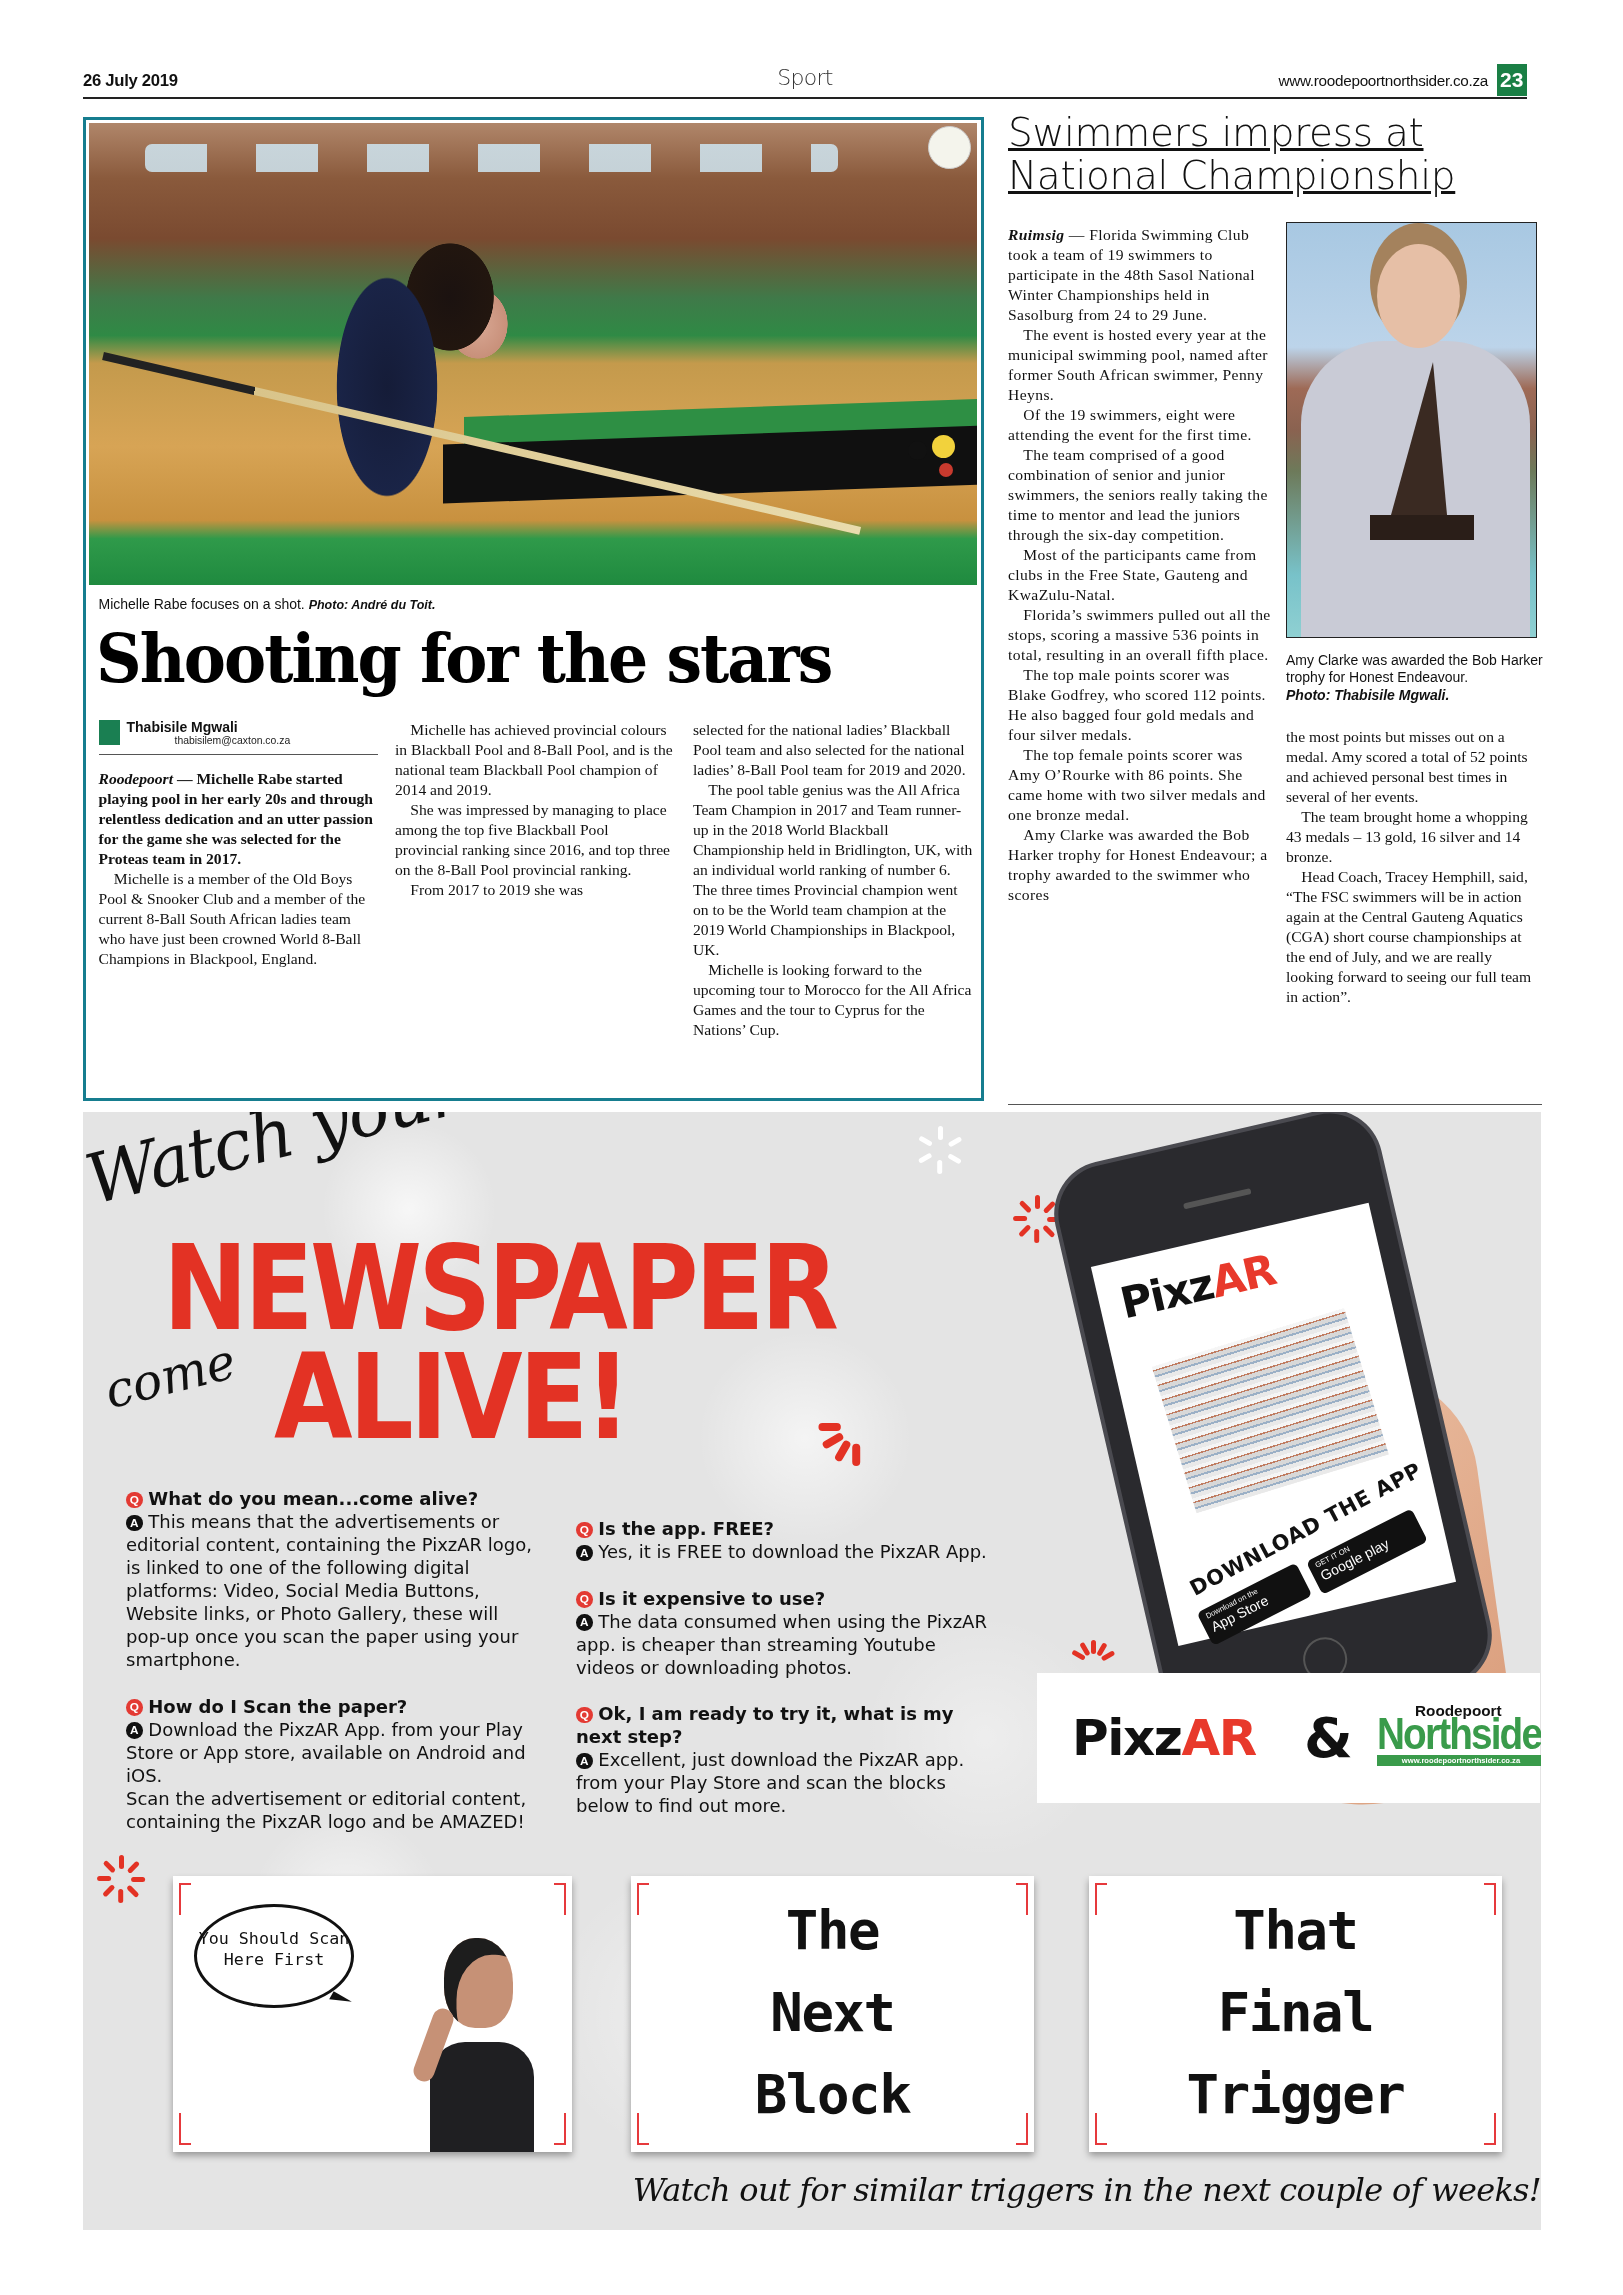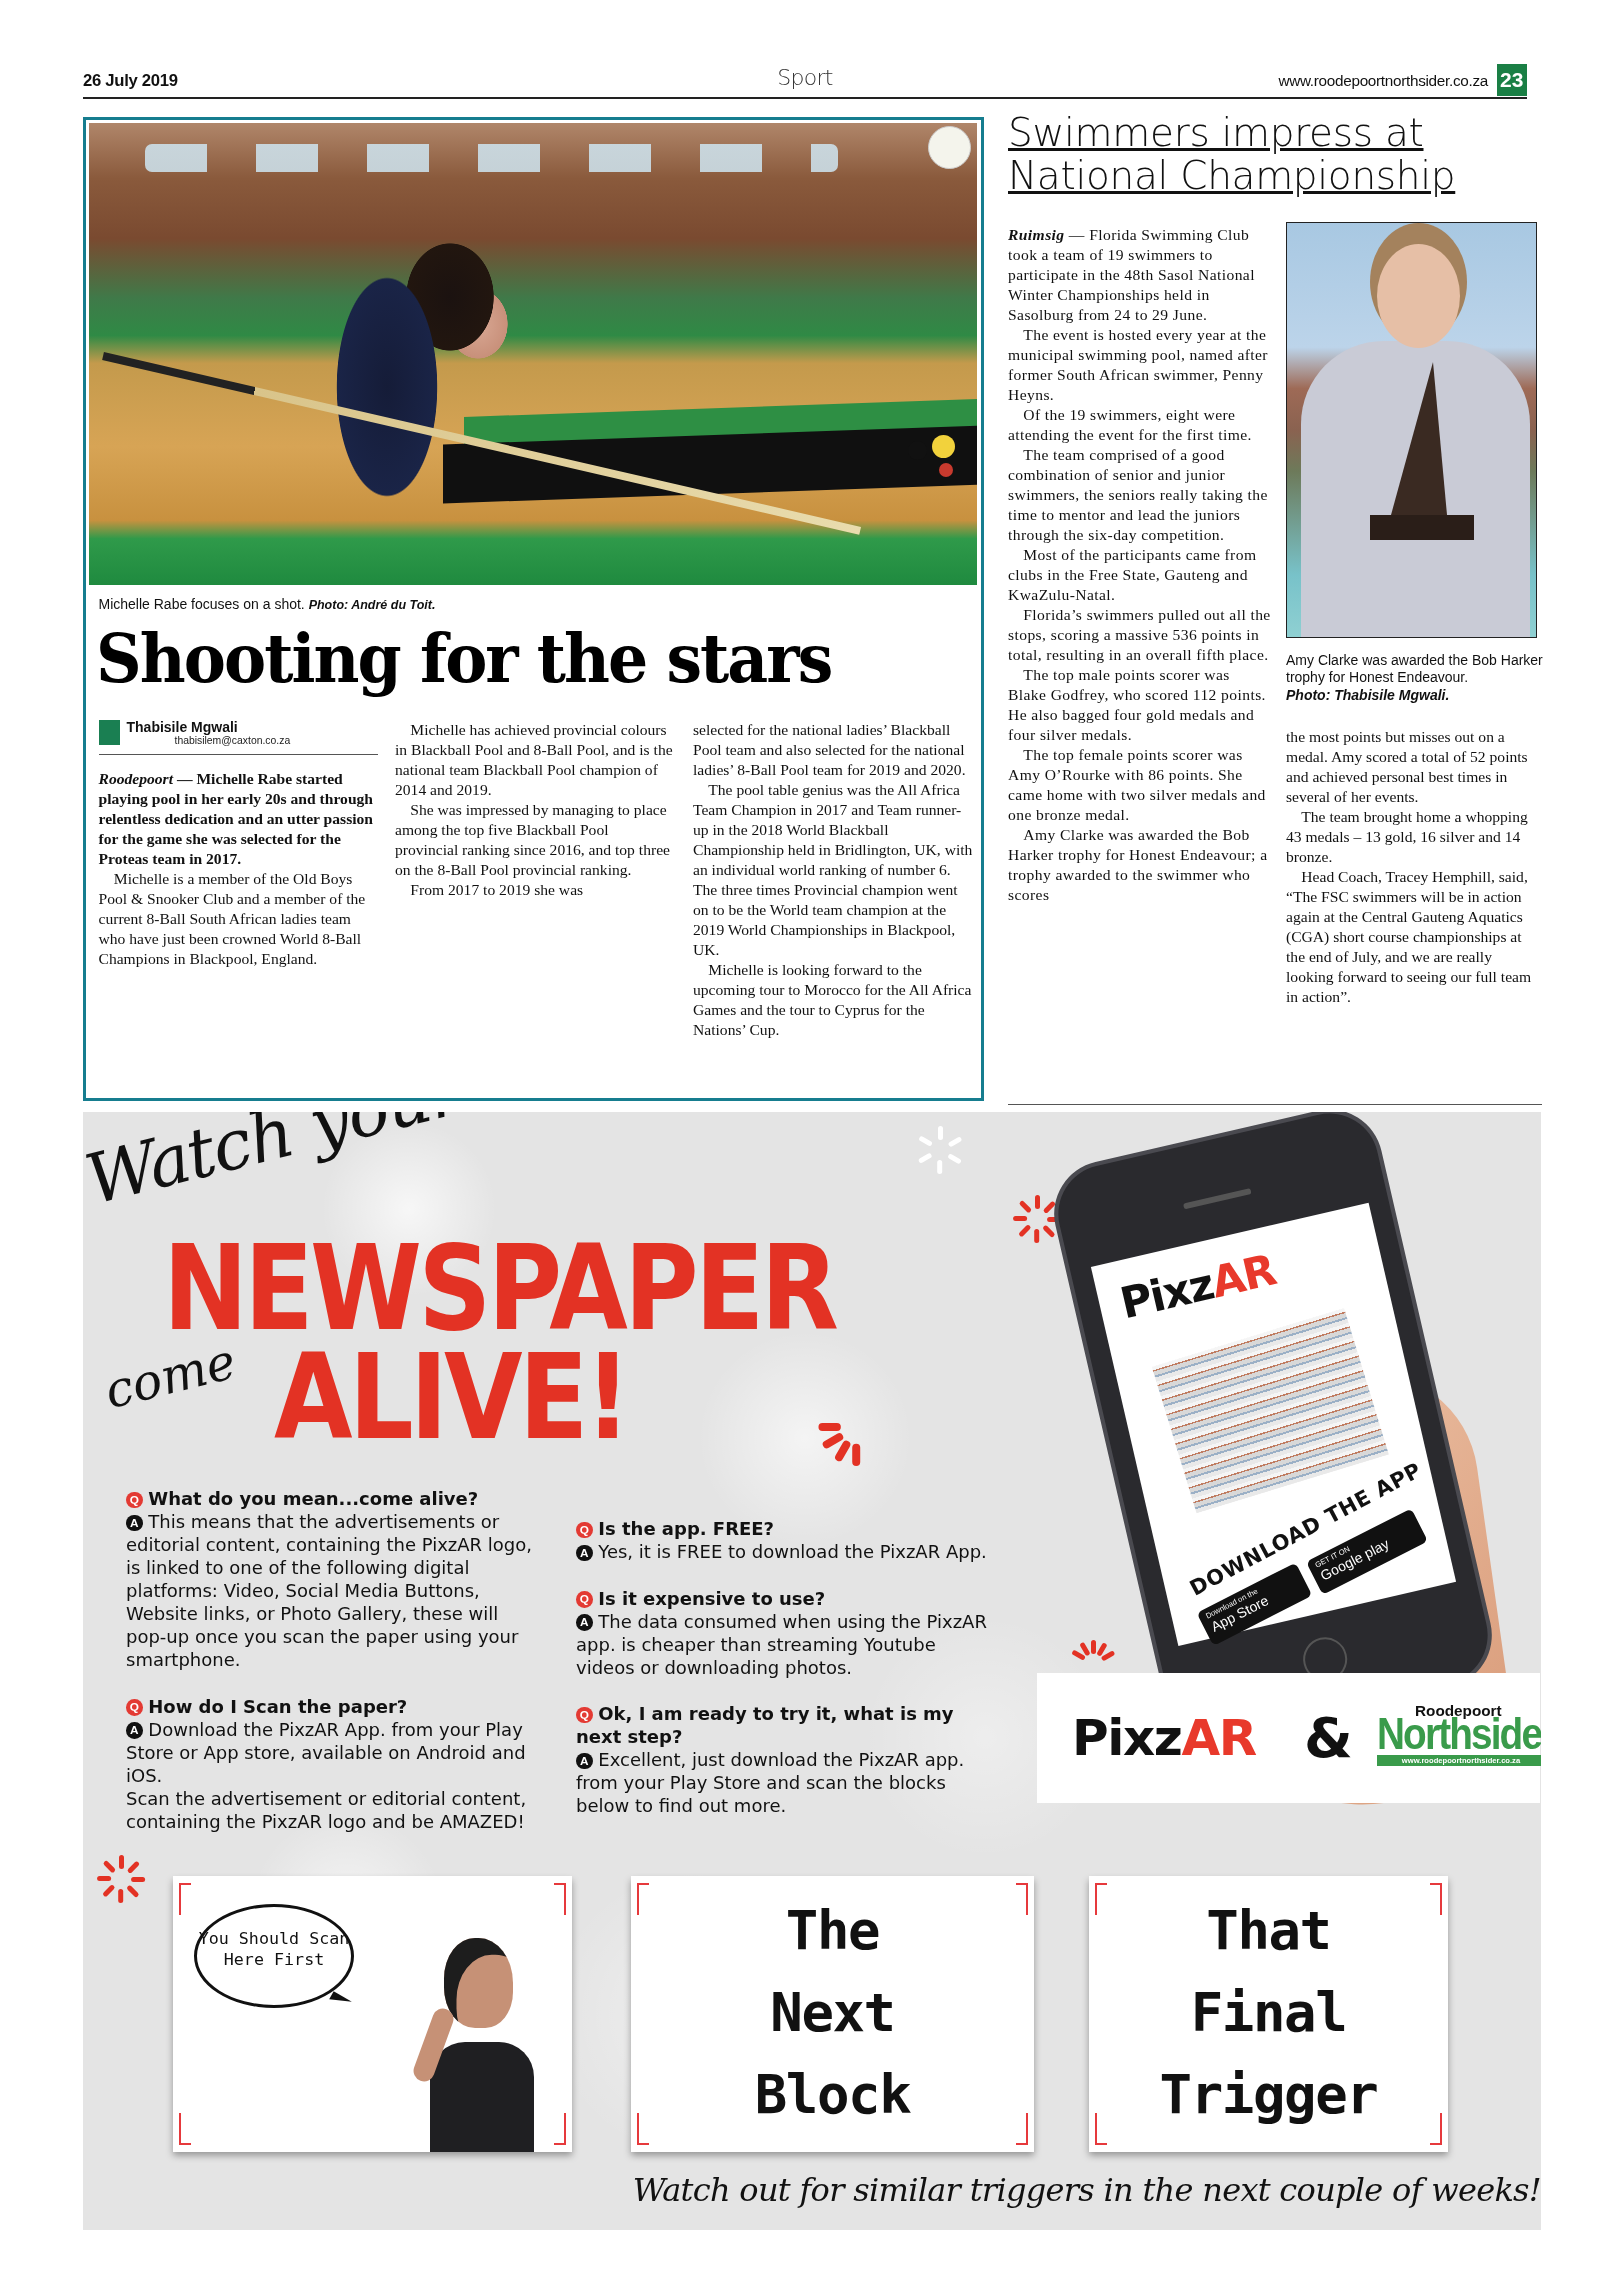--- a/index.html
+++ b/index.html
@@ -109,21 +109,21 @@
 
   
   .block { position: absolute; top: 764px; background: #fff; box-shadow: 0 4.2px 7px rgba(0,0,0,.35); }
   .block .c { position: absolute; width: 11px; height: 32px; border: 0 solid #e6393c; }
   .block .tl { left: 5.6px; top: 7px; border-left-width: 2.8px; border-top-width: 2.8px; width: 12.5px; }
   .block .tr { right: 5.6px; top: 7px; border-right-width: 2.8px; border-top-width: 2.8px; width: 12.5px; }
   .block .bl { left: 5.6px; bottom: 7px; border-left-width: 2.8px; border-bottom-width: 2.8px; width: 12.5px; }
   .block .br { right: 5.6px; bottom: 7px; border-right-width: 2.8px; border-bottom-width: 2.8px; width: 12.5px; }
   .b1 { left: 90px; width: 399px; height: 276px; }
   .b2 { left: 548px; width: 403px; height: 276px; }
-  .b3 { left: 1006px; width: 359px; height: 276px; }
+  .b3 { left: 1006px; width: 413px; height: 276px; }
   .block-text { position: absolute; left: 0; right: 0; top: 14px; text-align: center; font: bold 54px/82px "DejaVu Sans Mono", monospace; color: #111; letter-spacing: -1.4px; }
   .bubble { position: absolute; left: 21px; top: 28px; width: 160px; height: 104px; border: 3.5px solid #111; border-radius: 50%; background: #fff; text-align: center; font: 16.7px/21px "DejaVu Sans Mono", monospace; padding-top: 21px; }
   .bubble::after { content: ""; position: absolute; right: 0; bottom: 0; width: 0; height: 0; border-left: 21px solid #111; border-bottom: 9.7px solid transparent; transform: rotate(30deg); }
   .man { position: absolute; left: 257px; top: 62px; width: 104px; height: 214px; }
   .man .hd { position: absolute; left: 14px; top: 0; width: 69px; height: 90px; border-radius: 45% 50% 40% 45%; background: #c69176; box-shadow: inset 16.7px 21px 0 -4.2px #1d1d1d; }
   .man .bd { position: absolute; left: 0; top: 104px; width: 104px; height: 110px; background: #1f1f22; border-radius: 35px 35px 0 0; }
   .man .hand { position: absolute; left: -7px; top: 69px; width: 21px; height: 76px; background: #c69176; border-radius: 10.4px; transform: rotate(20deg); }
 
   .ad-footer { position: absolute; left: 0; right: 0; top: 1059px; text-align: right; font: italic 32px "DejaVu Serif", serif; color: #111; letter-spacing: -0.7px; }
 

